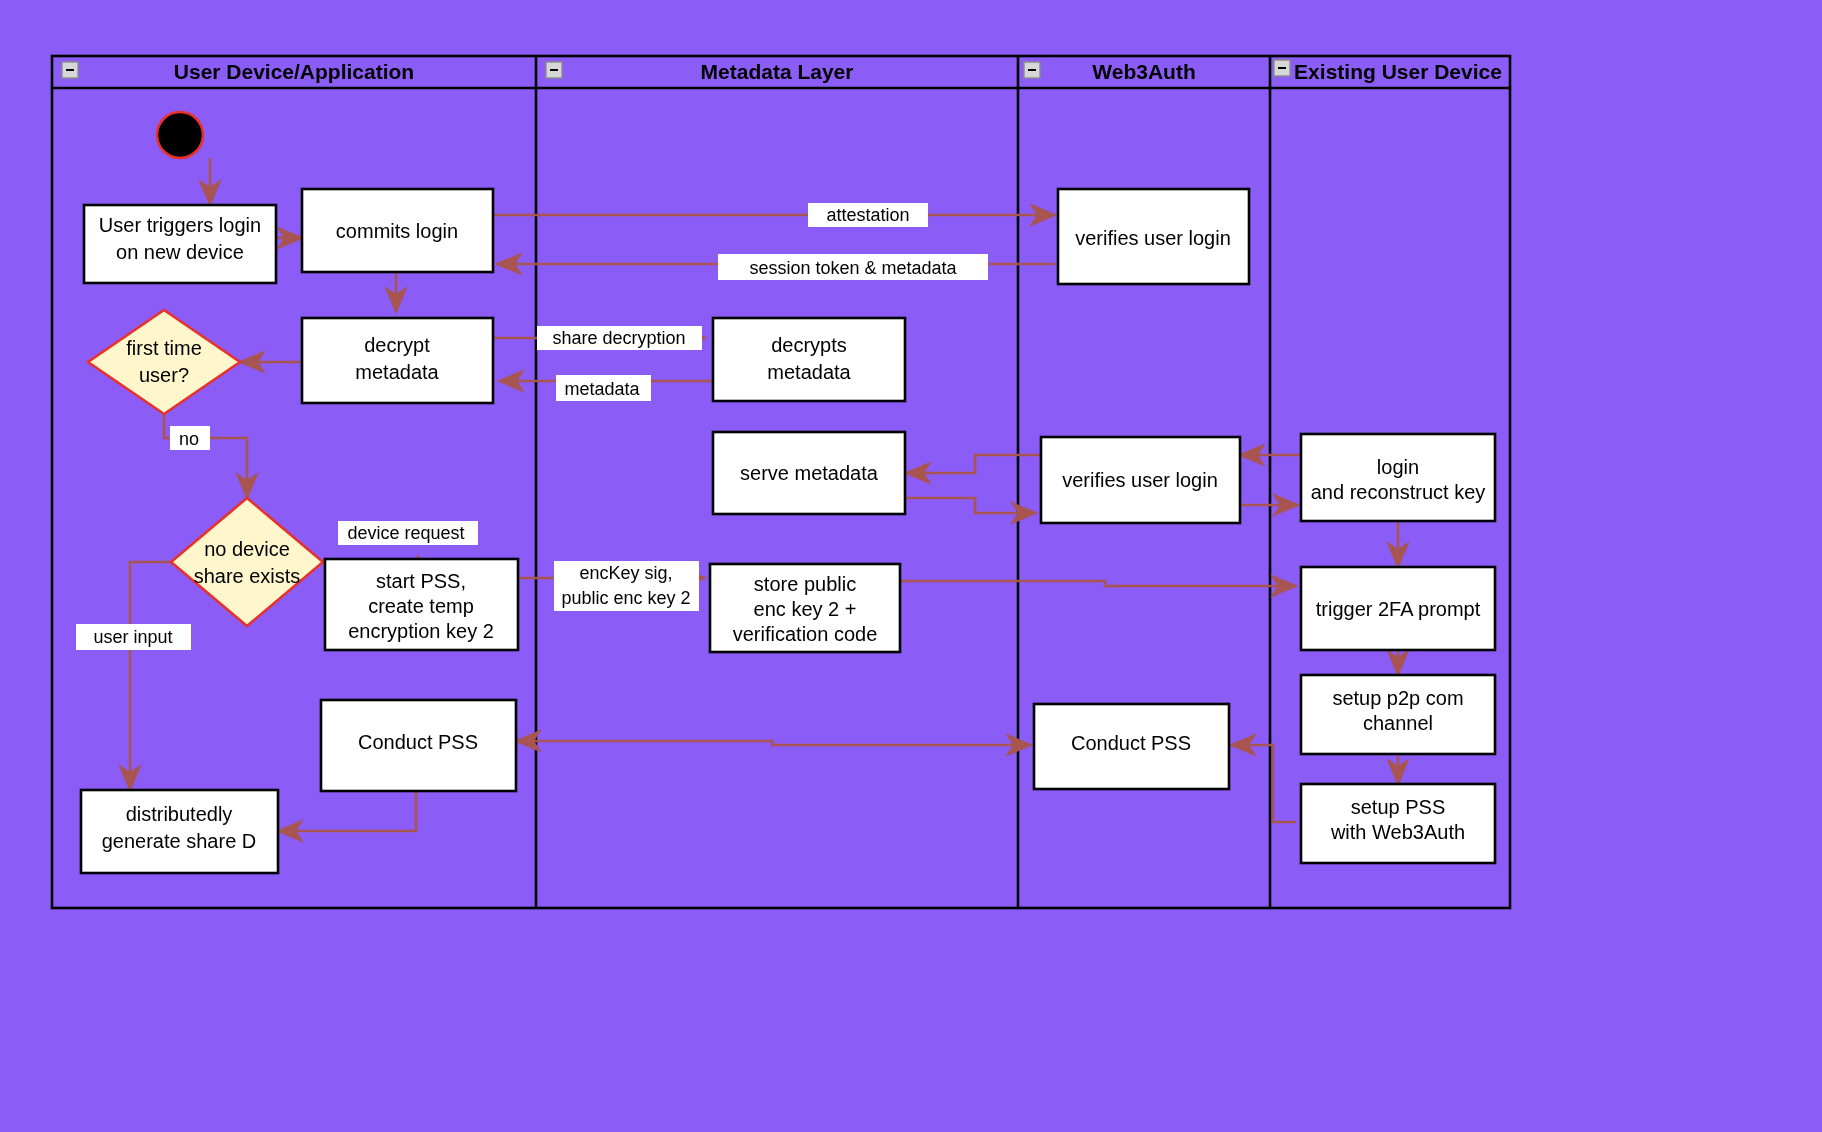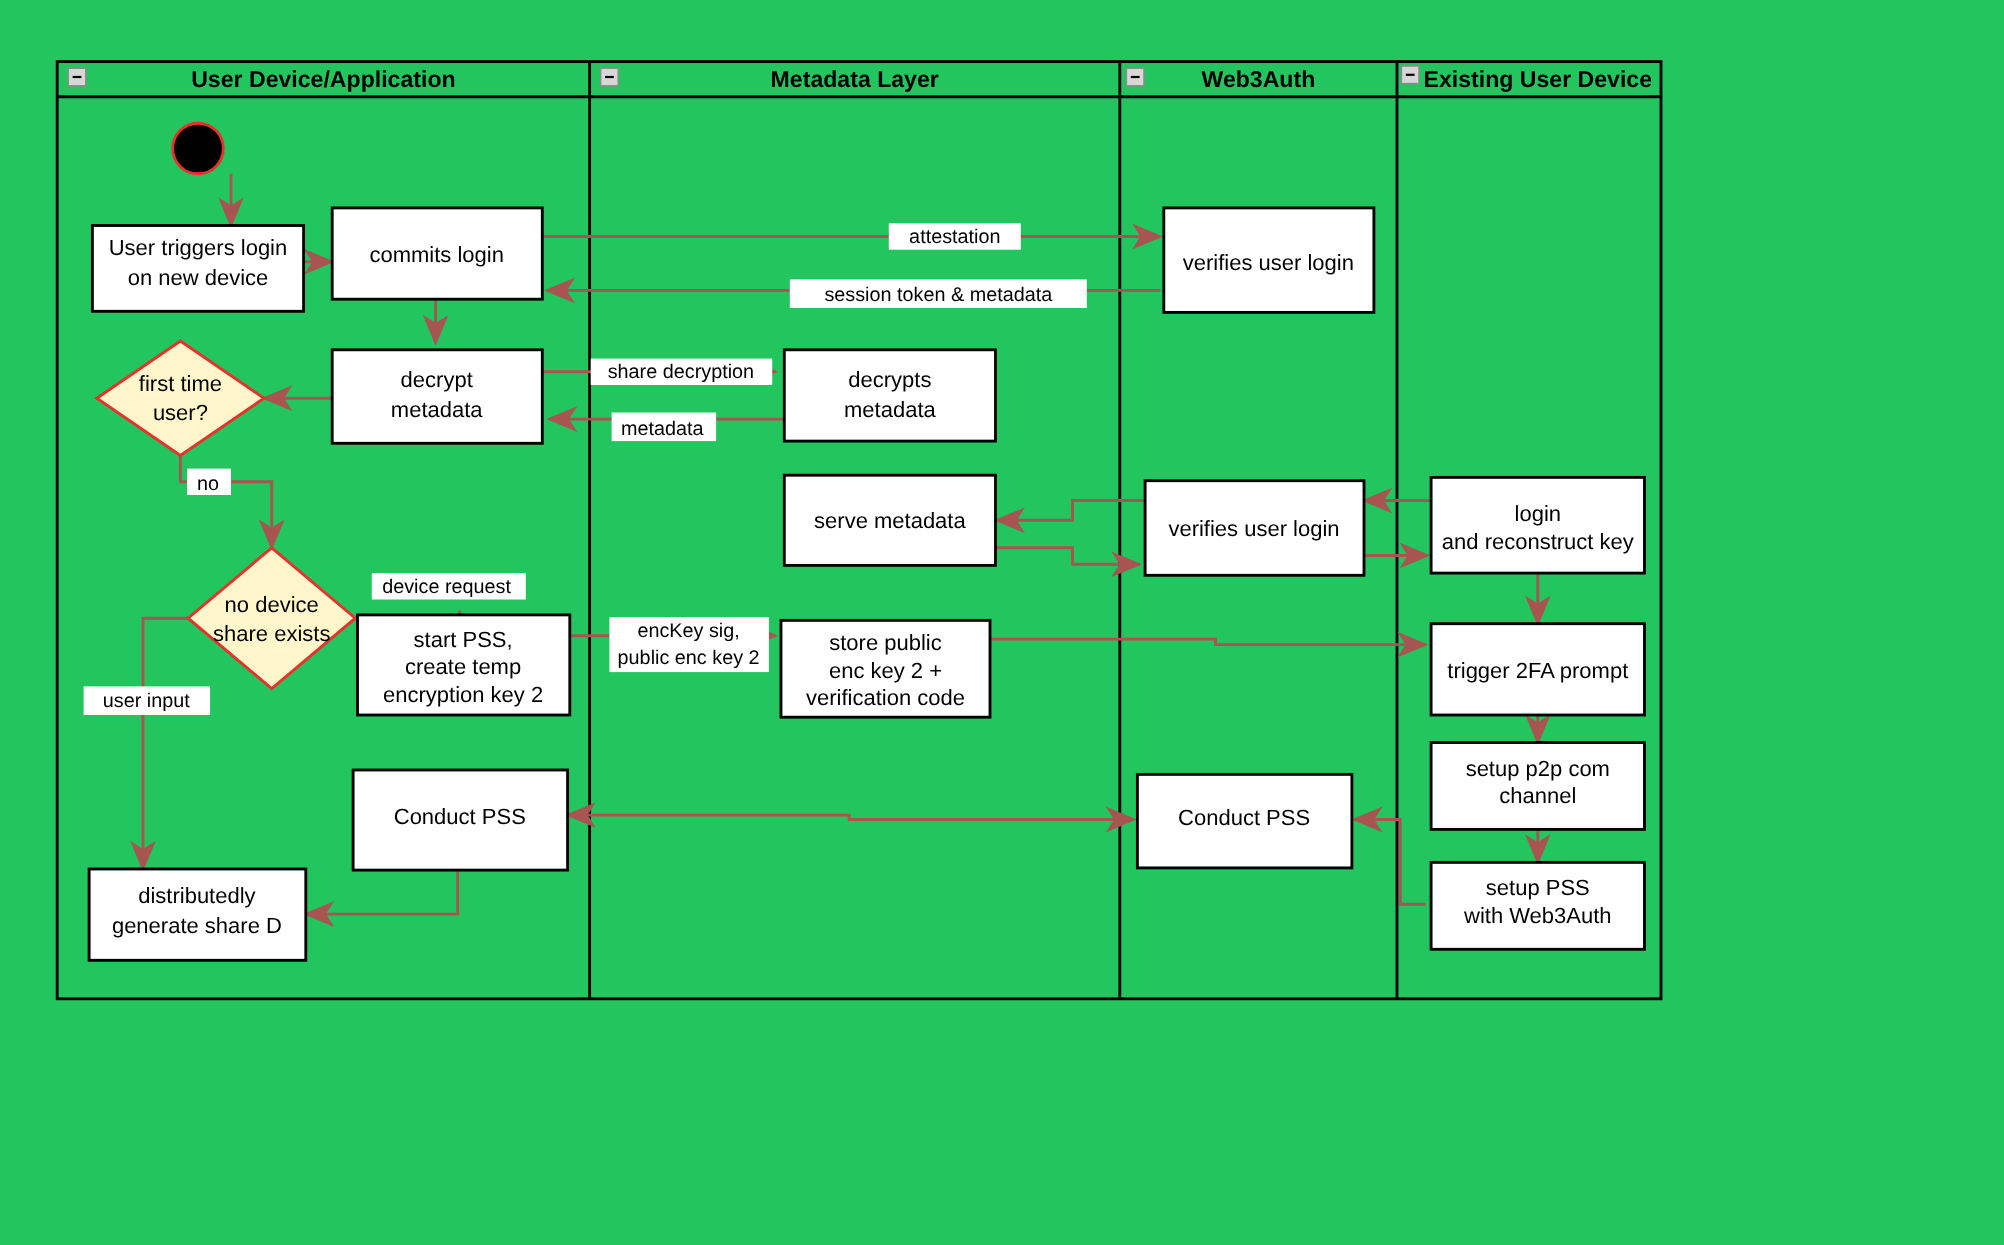--- a/index.html
+++ b/index.html
@@ -1,17 +1,17 @@
 <!DOCTYPE html>
 <html><head>
 <meta charset="utf-8">
 <style>
   html,body{margin:0;padding:0;background:#ffffff;}
   body{font-family:"Liberation Sans", sans-serif;}
-  #stage{position:relative;width:1822px;height:1132px;background:#22c55e;overflow:hidden;}
+  #stage{position:relative;width:1822px;height:1132px;background:#8b5cf6;overflow:hidden;}
   svg{display:block;}
   .lane-header-text{font-weight:bold;font-size:21px;fill:#000000;}
   .node-text{font-size:20px;fill:#000000;}
   .edge-label{font-size:18px;fill:#000000;}
   .lane-box{fill:none;stroke:#000000;stroke-width:2.6;}
   .lane-divider{stroke:#000000;stroke-width:2.6;}
   .node-rect{fill:#ffffff;stroke:#000000;stroke-width:2.6;}
   .decision{fill:#FFF6CC;stroke:#E8312B;stroke-width:2.6;}
   .edge{stroke:#A85450;stroke-width:2.6;fill:none;}
   .start-node{fill:#000000;stroke:#E8312B;stroke-width:2.6;}

